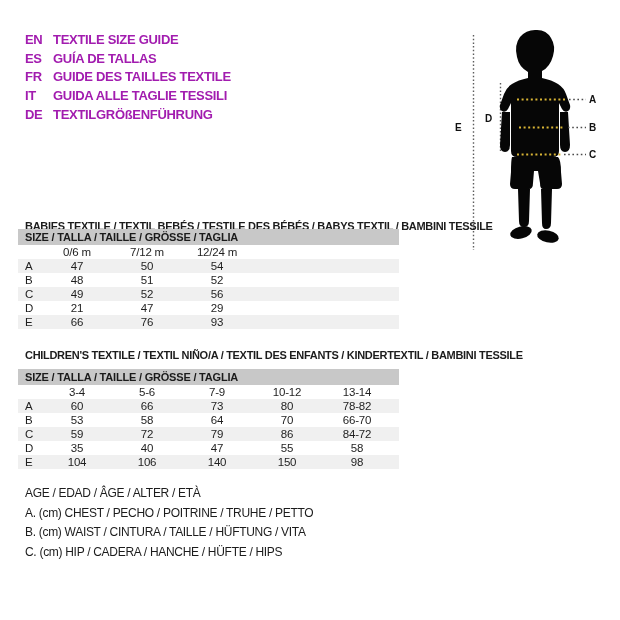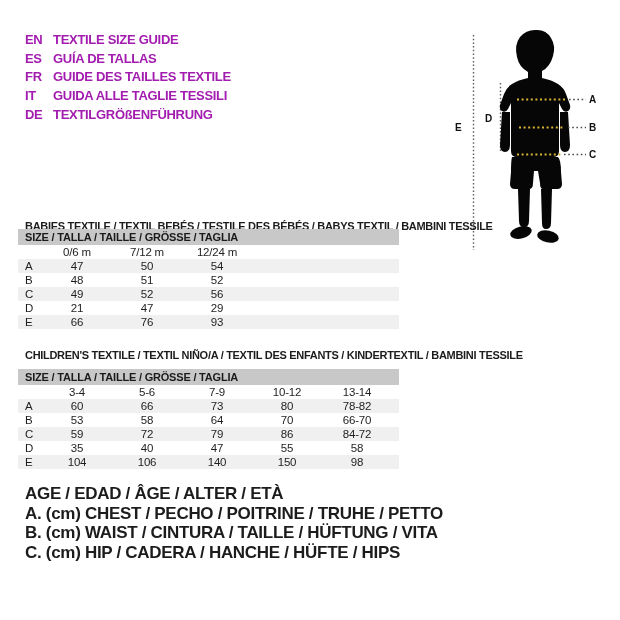--- a/index.html
+++ b/index.html
@@ -28,21 +28,21 @@
   .size-table{position:absolute;left:18px;width:381px;font-size:11.5px;letter-spacing:-0.2px;color:#1e1e1e;}
   #babies-table{top:229px;}
   #children-table{top:369px;}
   .bar{height:16px;line-height:16px;background:#c8c8c8;padding-left:7px;font-weight:700;font-size:11px;letter-spacing:-0.2px;color:#1a1a1a;}
   .trow{display:flex;height:14px;line-height:14px;}
   .trow.stripe{background:#f0f0f0;}
   .rl{flex:0 0 24px;width:24px;padding-left:7px;box-sizing:border-box;}
   .cell{flex:0 0 70px;width:70px;text-align:center;}
   
   .legend{position:absolute;left:25px;top:484px;}
-  .legend-line{height:19.6px;line-height:19.6px;font-size:17px;font-weight:700;letter-spacing:-0.3px;color:#1c1c1c;white-space:nowrap;}
+  .legend-line{height:19.6px;line-height:19.6px;font-size:12px;font-weight:400;letter-spacing:-0.3px;color:#1c1c1c;white-space:nowrap;}
 </style>
 </head>
 <body>
 
 <div class="lang-block">
   <div class="lang-row">
     <span class="lang-code">EN</span>
     <span>TEXTILE SIZE GUIDE</span>
   </div>
   <div class="lang-row">

